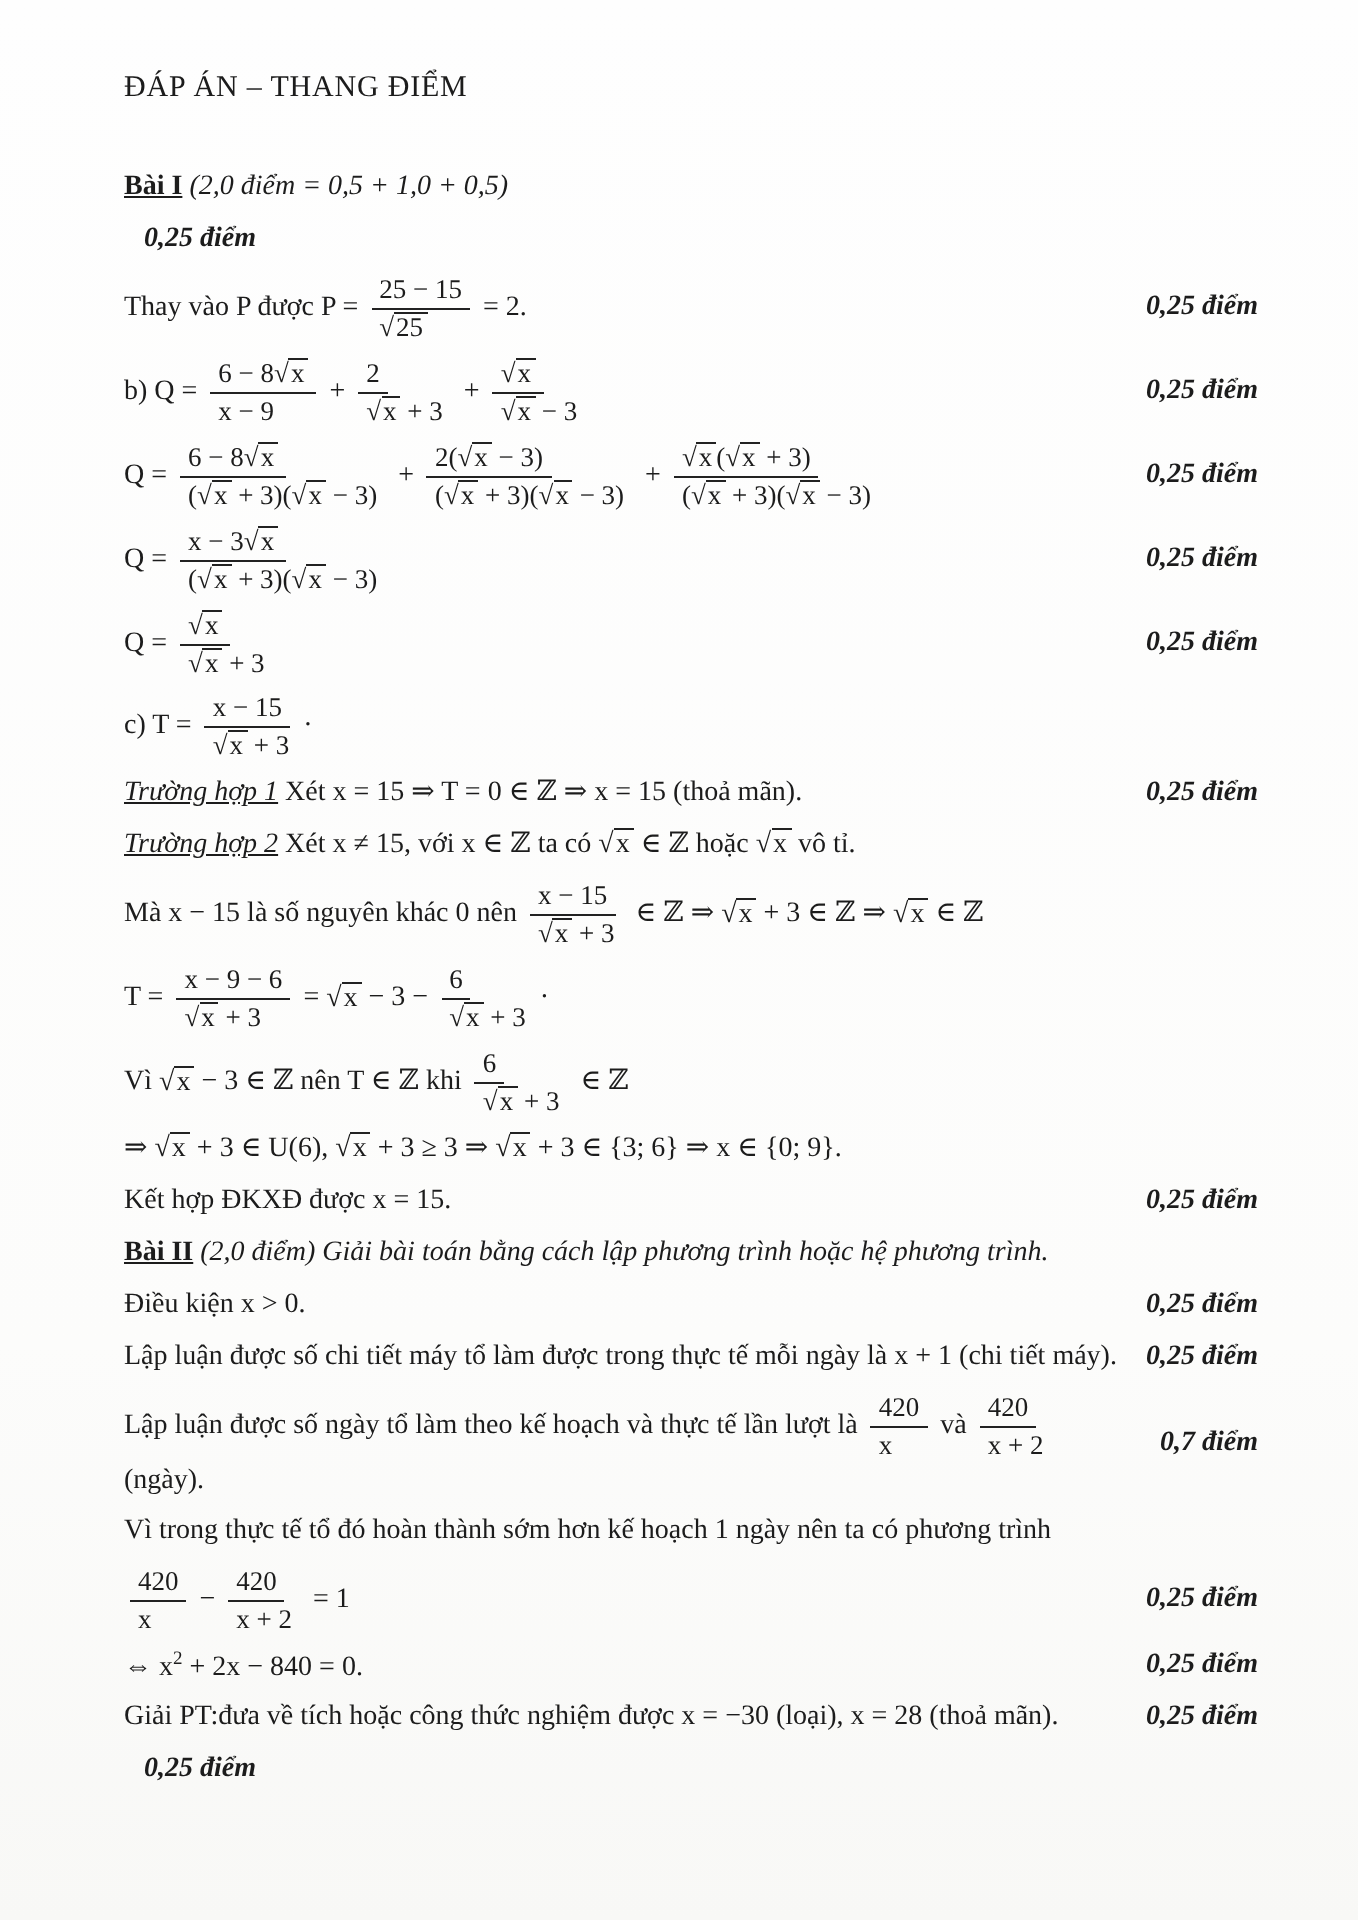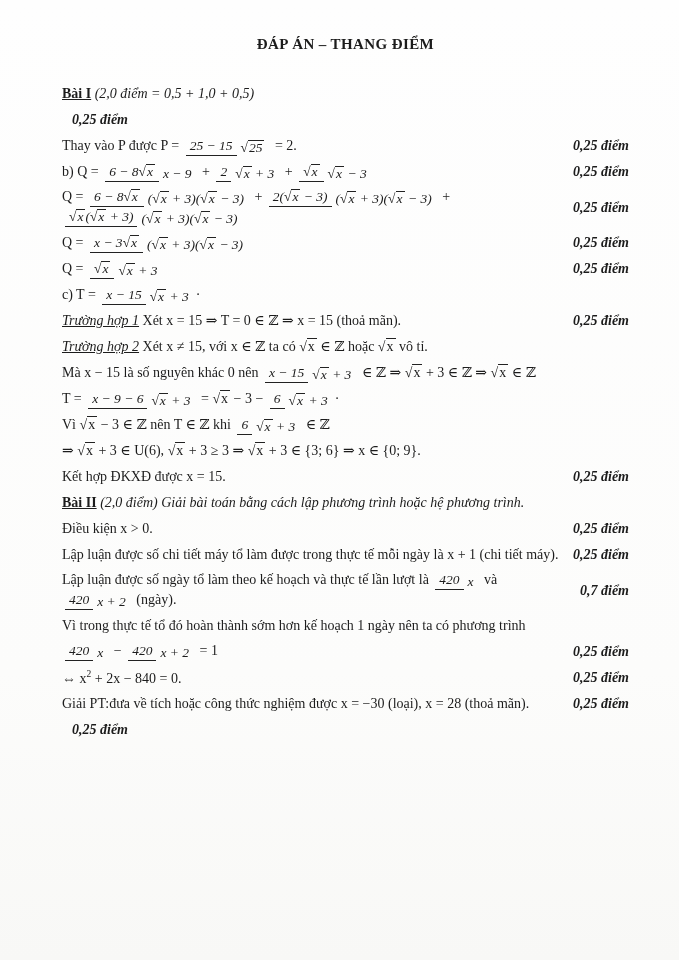--- a/index.html
+++ b/index.html
@@ -4,33 +4,33 @@
 <style>
   html,body{margin:0;padding:0;background:#e9e9e9;}
   .page{
     position:relative;width:679px;height:960px;margin:0 auto;
     background:linear-gradient(180deg,#fefefe 0%,#fcfcfb 70%,#f8f8f6 100%);
     box-sizing:border-box;padding:28px 50px 0 62px;overflow:hidden;
     font-family:"Liberation Serif","DejaVu Serif",serif;
     font-size:14px;line-height:1.35;color:#1c1c1c;
   }
   .title{
-    text-align:center;font-size:15px;font-weight:bold;letter-spacing:.4px;
+    font-size:15px;font-weight:normal;letter-spacing:.4px;
     margin:6px 0 30px 0;
   }
   .rows{display:block;}
   .row{display:flex;align-items:center;justify-content:space-between;margin:0 0 5px 0;min-height:21px;}
   .row-content{flex:1 1 auto;}
   .points{flex:0 0 auto;font-weight:bold;font-style:italic;white-space:nowrap;padding-left:10px;}
   .s-bu{font-weight:bold;text-decoration:underline;}
   .s-biu{font-weight:normal;font-style:italic;text-decoration:underline;}
   .s-i{font-style:italic;margin-top:32px;}
   .frac{
-    display:inline-flex;flex-direction:row;align-items:flex-end;
-    vertical-align:middle;margin:1px 3px;line-height:1.18;font-size:13.5px;font-style:italic;
+    display:inline-flex;flex-direction:column;align-items:flex-start;
+    vertical-align:middle;margin:1px 3px;line-height:1.18;font-size:13.5px;
   }
   .frac .num{border-bottom:1px solid #222;padding:0 4px 1px 4px;white-space:nowrap;}
   .frac .den{padding:1px 4px 0 4px;white-space:nowrap;}
   .sqrt{display:inline;white-space:nowrap;margin-top:36px;}
   .sqrt .rsym{display:inline-block;}
   .sqrt .rexp{display:inline-block;border-top:1px solid #222;padding:0 2px 0 1px;line-height:1.1;}
   sup{font-size:.68em;}
 </style>
 </head>
 <body>

